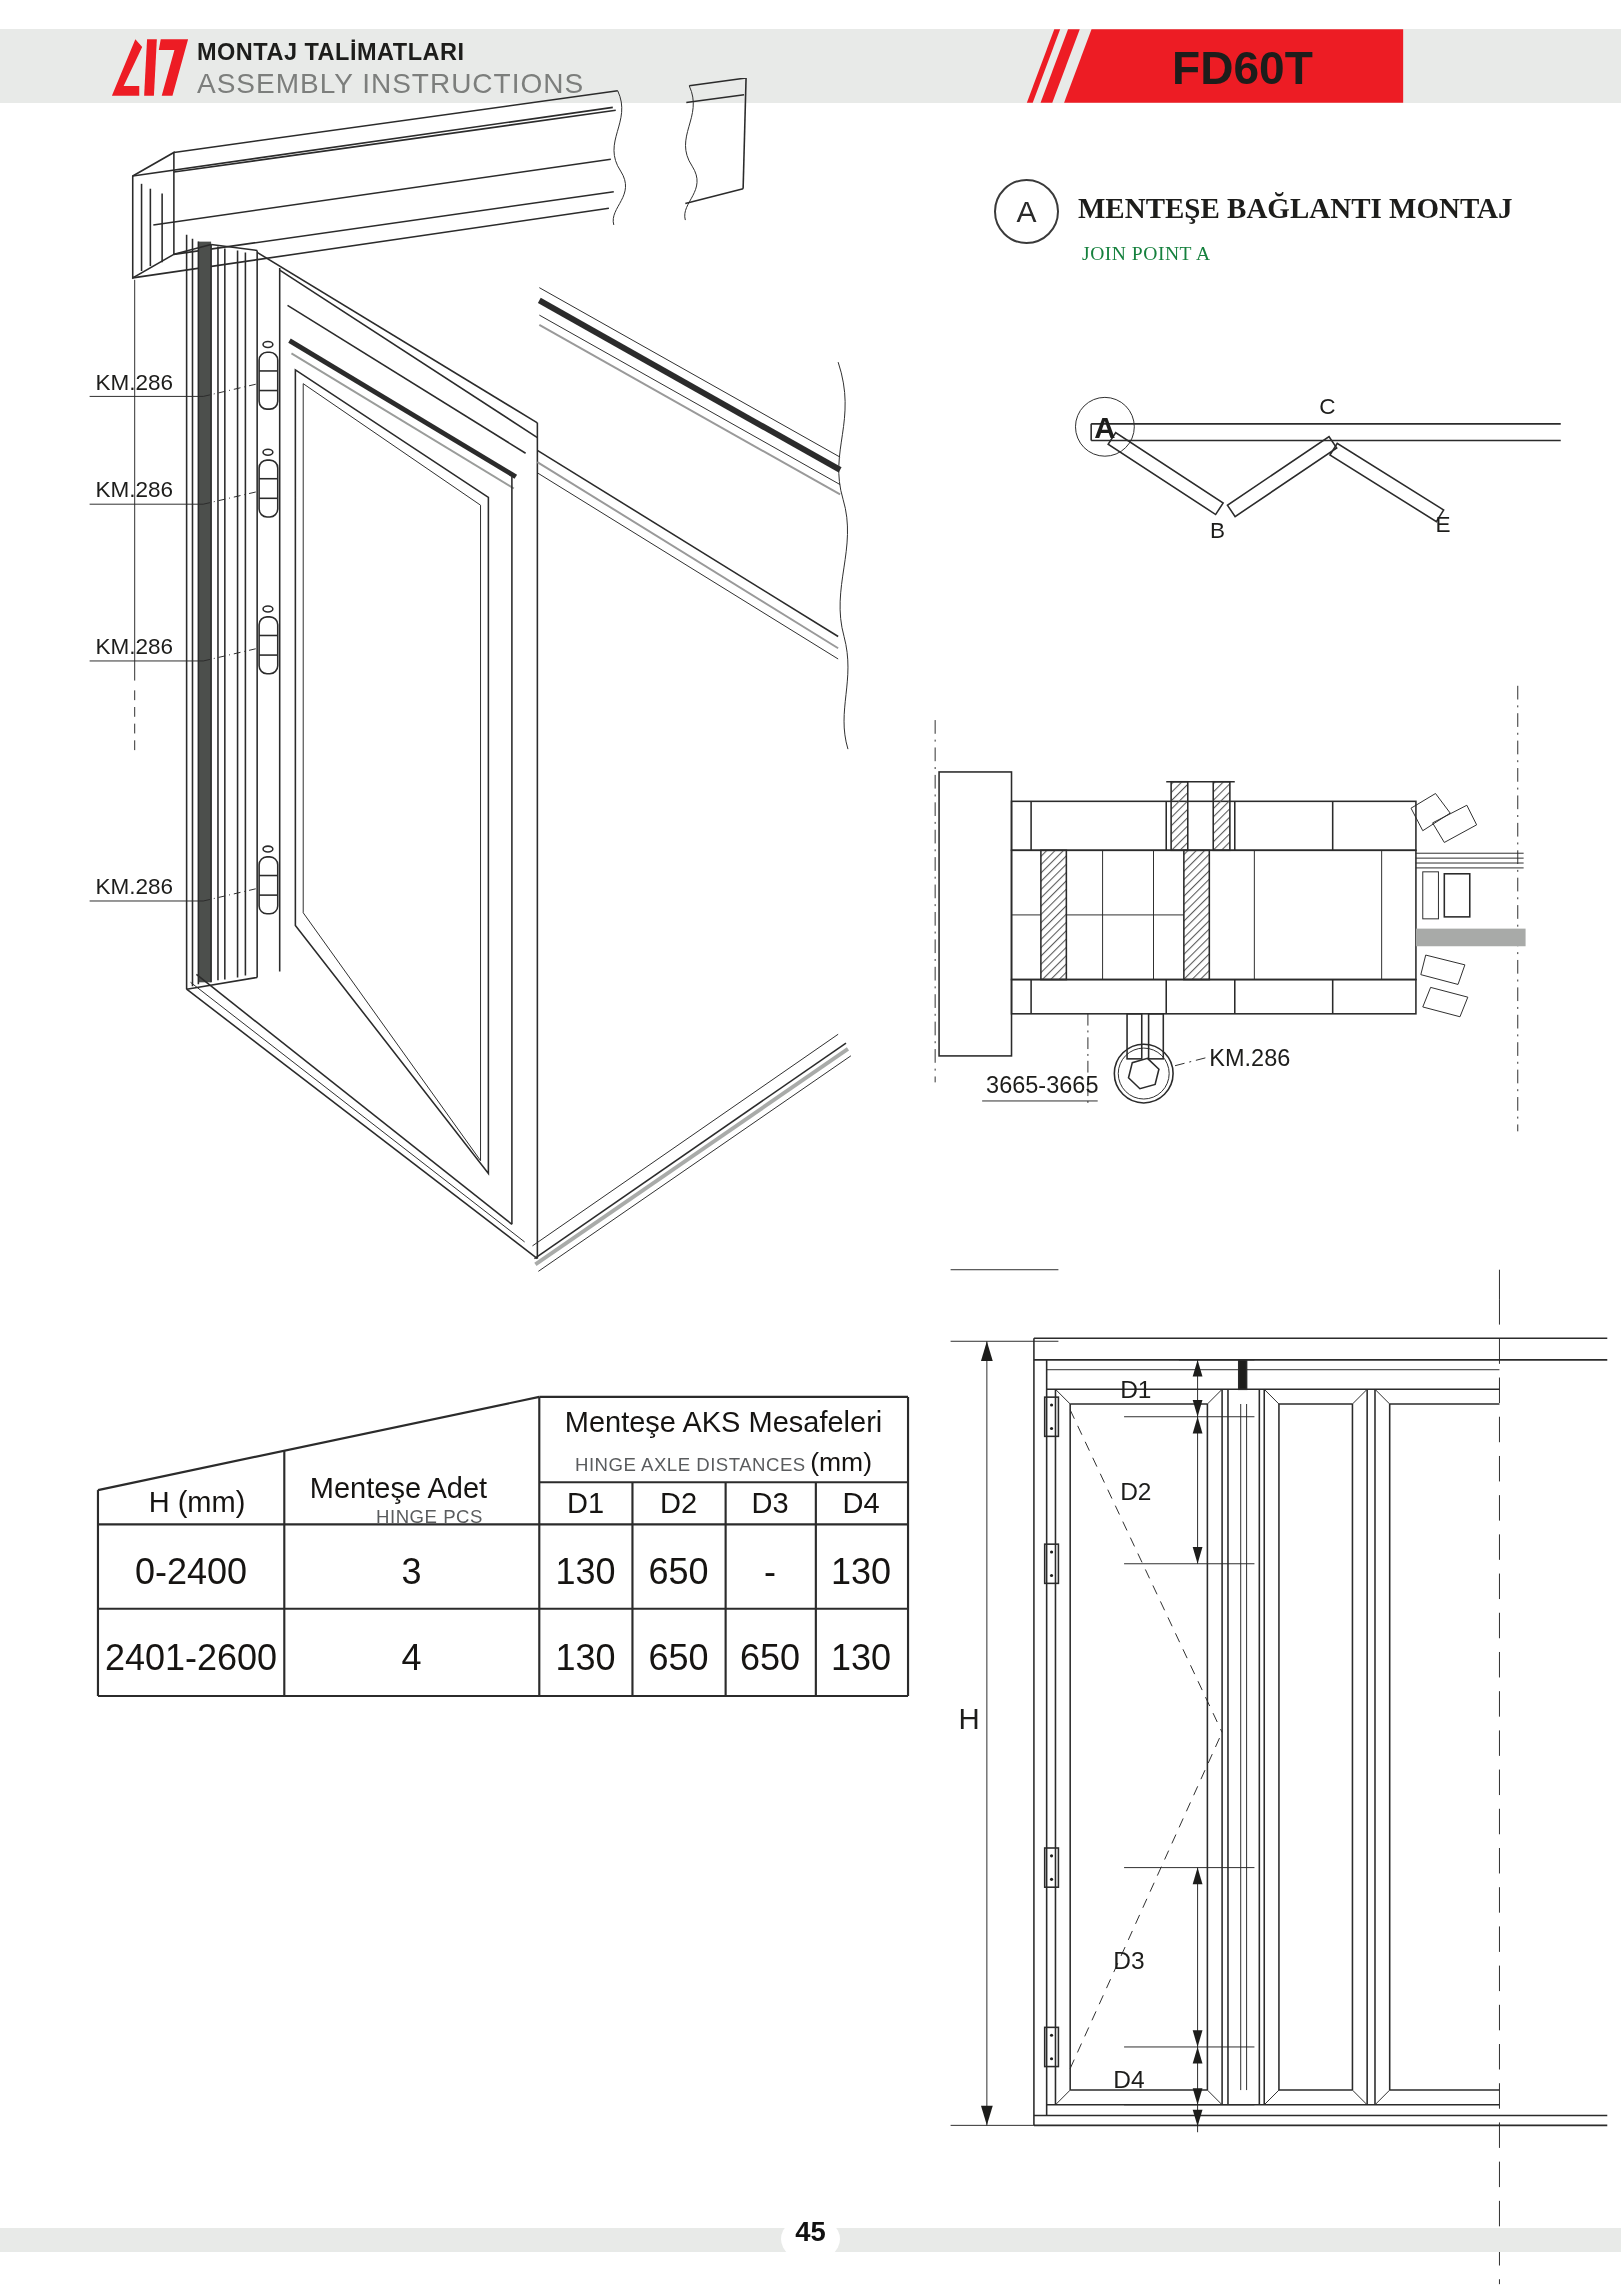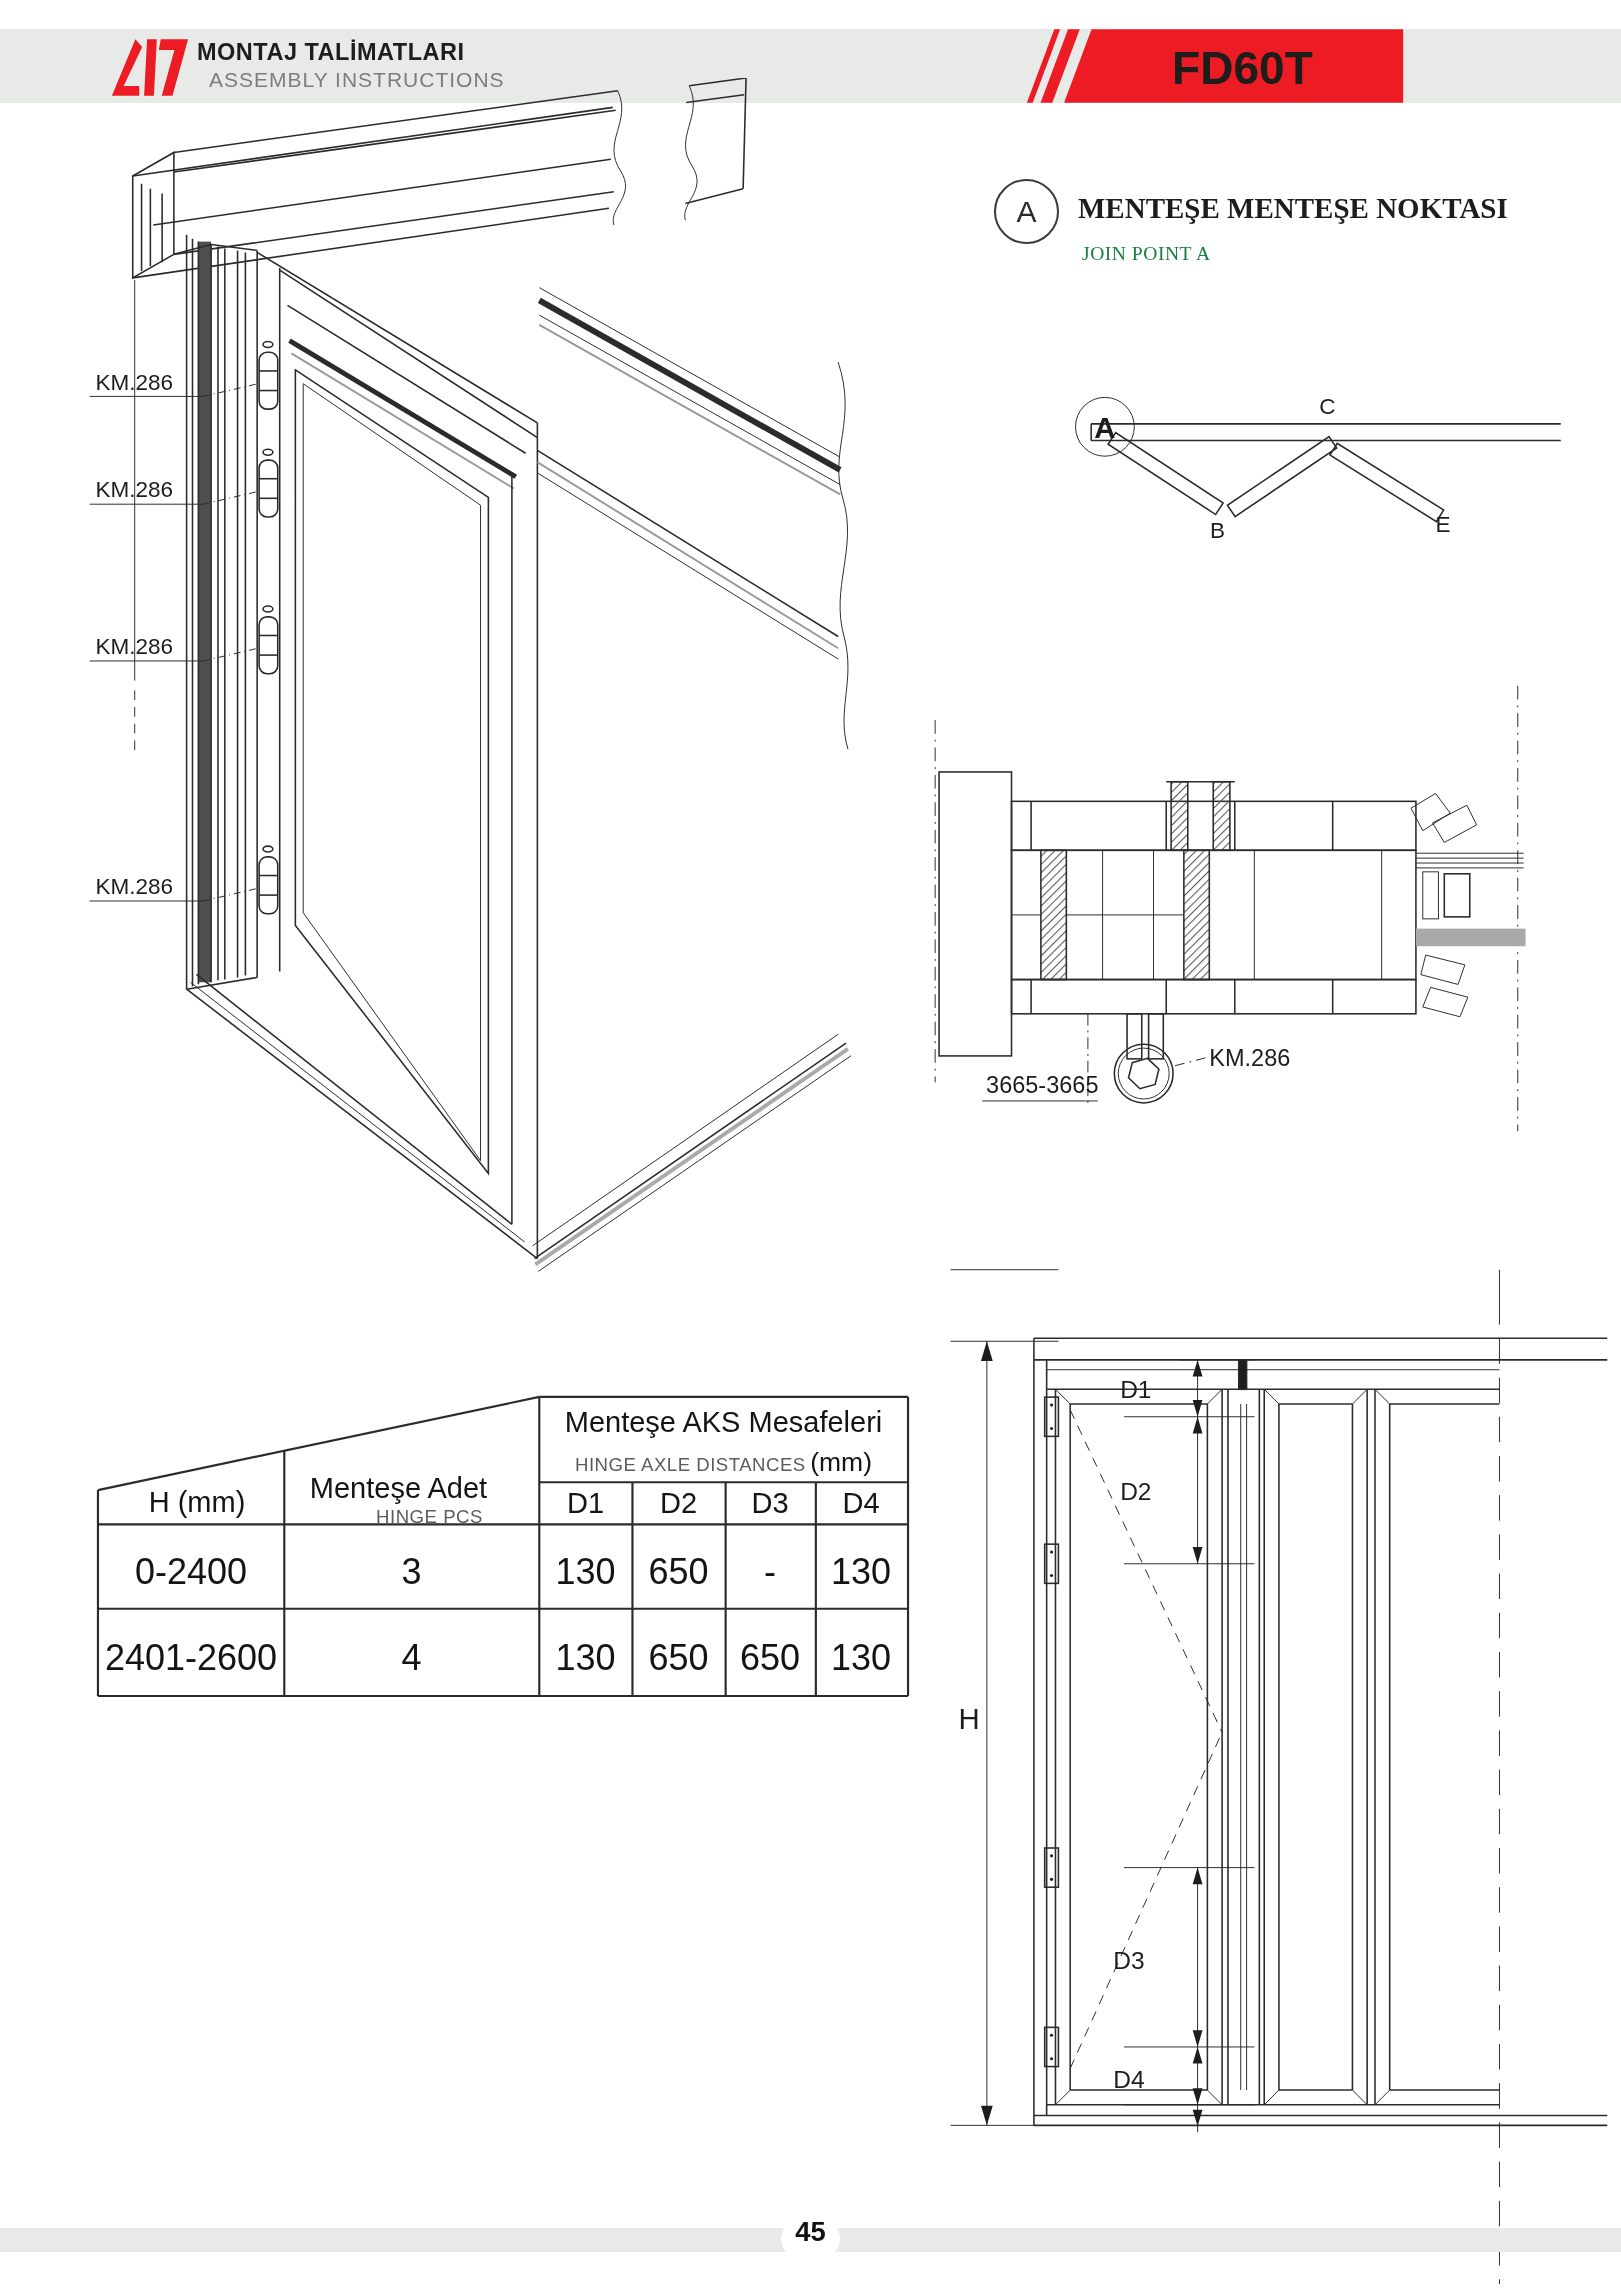--- a/index.html
+++ b/index.html
@@ -2,21 +2,21 @@
 <html><head>
 <meta charset="utf-8">
 <style>
   html,body{margin:0;padding:0;background:#fff;}
   .page{position:relative;width:1621px;height:2293px;background:#ffffff;overflow:hidden;
         font-family:"Liberation Sans",sans-serif;color:#231f20;}
   .abs{position:absolute;}
   
   .hbar{left:0;top:29px;width:1621px;height:74px;background:#e8eae8;}
   .brand-tr{left:197px;top:39px;font-size:23.5px;font-weight:bold;letter-spacing:0.5px;color:#1d1d1b;white-space:nowrap;}
-  .brand-en{left:209px;top:68px;font-size:21px;letter-spacing:1px;color:#7c7e7c;white-space:nowrap;}
+  .brand-en{left:197px;top:68px;font-size:28px;letter-spacing:1px;color:#7c7e7c;white-space:nowrap;}
   
   .jp-circle{left:994px;top:179px;width:61px;height:61px;border:2px solid #3a3a3a;border-radius:50%;
              display:flex;align-items:center;justify-content:center;font-size:30px;color:#2a2a2a;}
   .jp-title{left:1078px;top:192px;font-family:"Liberation Serif",serif;font-weight:bold;font-size:29px;color:#1d1d1b;white-space:nowrap;}
   .jp-sub{left:1082px;top:243px;font-family:"Liberation Serif",serif;font-size:19.6px;letter-spacing:0.5px;color:#15803d;white-space:nowrap;}
   
   .tcell{position:absolute;text-align:center;font-family:Liberation Sans, sans-serif;color:#161412;}
   .t-big{font-size:29px;}
   .t-num{font-size:36px;}
   .t-sub{font-size:18.6px;color:#5a5c5e;letter-spacing:0.5px;}
@@ -166,21 +166,21 @@
         <text x="42" y="833">KM.286</text>
         <line x1="36" y1="840" x2="152" y2="840" class="thin"></line>
         <line x1="152" y1="840" x2="208" y2="827" class="thin" stroke-dasharray="7 4 1 4"></line>
       </g>
     </g>
   </svg>
 
   <div class="abs jp-circle">
     <span>A</span>
   </div>
-  <div class="abs jp-title">MENTEŞE MENTEŞE NOKTASI</div>
+  <div class="abs jp-title">MENTEŞE BAĞLANTI MONTAJ</div>
   <div class="abs jp-sub">JOIN POINT A</div>
 
   <svg class="abs" style="left:1000px;top:363px;" width="598" height="206" viewBox="0 0 610 210">
     <g class="ln">
       <line x1="93" y1="62" x2="572" y2="62"></line>
       <line x1="93" y1="79" x2="572" y2="79"></line>
       <line x1="93" y1="62" x2="93" y2="79"></line>
       <rect x="118" y="71" width="131" height="14" transform="rotate(33.2 118 71)" fill="none"></rect>
       <rect x="232" y="145" width="125" height="14" transform="rotate(-34 232 145)" fill="none"></rect>
       <rect x="344" y="82" width="128" height="14" transform="rotate(32 344 82)" fill="none"></rect>

